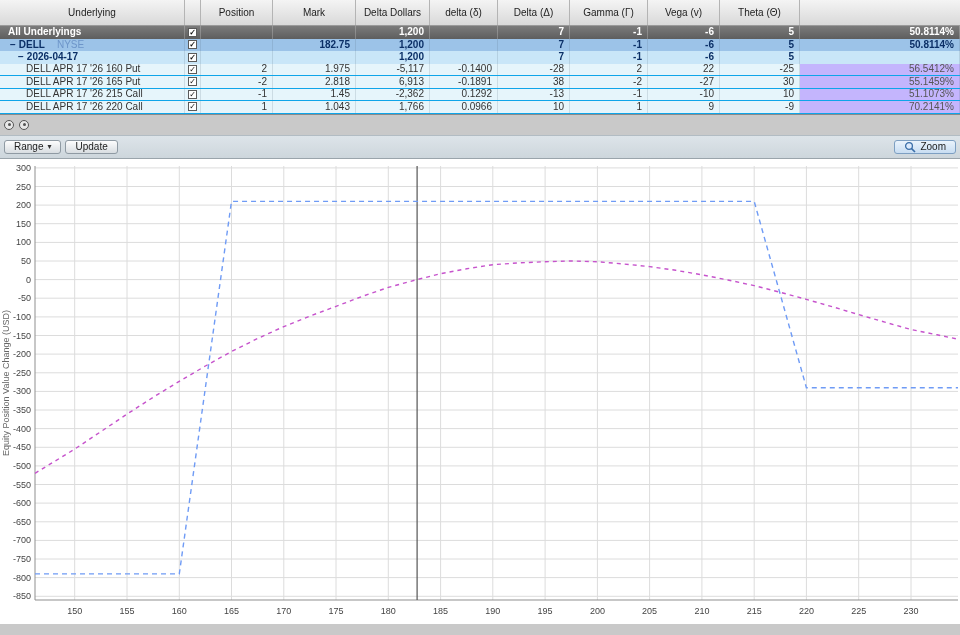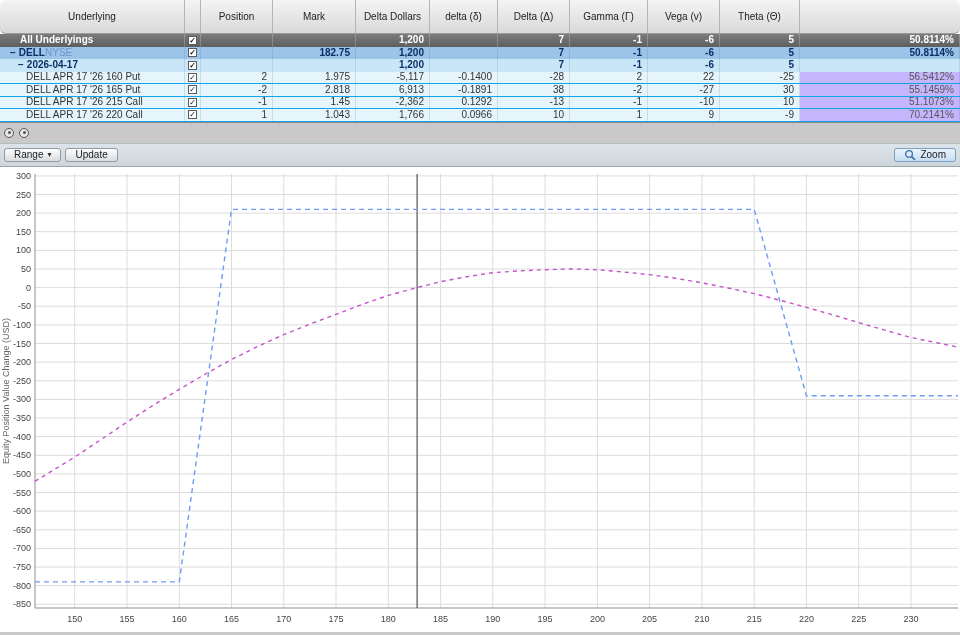--- a/index.html
+++ b/index.html
@@ -3,33 +3,33 @@
 <meta charset="utf-8">
 <style>
   html,body{margin:0;padding:0;width:960px;height:635px;overflow:hidden;
     background:#c9c9c9;font-family:"Liberation Sans",sans-serif;}
   *{box-sizing:border-box;}
 
   
   .table-panel{width:960px;border-bottom:1px solid #8a8a8a;background:#fff;}
   .thead,.trow{display:grid;
     grid-template-columns:185px 16px 72px 83px 74px 68px 72px 78px 72px 80px 1fr;}
-  .thead{height:34px;background:linear-gradient(#f4f4f4,#d9d9d9);
-    border-bottom:1px solid #9a9a9a;border-radius:6px;}
+  .thead{height:26px;background:linear-gradient(#f4f4f4,#d9d9d9);
+    border-bottom:1px solid #9a9a9a;}
   .hcell{display:flex;align-items:center;justify-content:center;text-align:center;
     font-size:10px;line-height:11px;color:#222;border-right:1px solid #b4b4b4;
     padding:0 2px;overflow:hidden;}
   .trow{height:12.5px;font-size:10px;line-height:12px;}
   .cell{display:flex;align-items:center;overflow:hidden;white-space:nowrap;
     border-right:1px solid rgba(90,110,125,0.18);}
   .cell.num{justify-content:flex-end;padding-right:5px;}
   .cell.label{justify-content:flex-start;}
-  .ind0{padding-left:20px}.ind1{padding-left:10px}.ind2{padding-left:18px}.ind3{padding-left:26px}
+  .ind0{padding-left:8px}.ind1{padding-left:10px}.ind2{padding-left:18px}.ind3{padding-left:26px}
   .tree{margin-right:3px;font-weight:bold;}
-  .sub{margin-left:0;color:#6d95c9;font-weight:normal;text-align:right;}
+  .sub{margin-left:12px;color:#6d95c9;font-weight:normal;text-align:right;}
   .checkbox{width:9px;height:9px;background:#fff;border:1px solid #5a5a5a;
     font-size:8px;line-height:7px;color:#111;display:flex;align-items:center;
     justify-content:center;margin:0 auto;}
   .row-all{background:linear-gradient(#7b7b7b,#5e5e5e);color:#fff;font-weight:bold;}
   .row-all .cell{border-right:1px solid rgba(255,255,255,0.22);}
   .row-underlying{background:#9cc3e8;color:#0b2f66;font-weight:bold;}
   .row-expiry{background:#c9e6f8;color:#0b2f66;font-weight:bold;}
   .row-leg{background:#e6f5fb;color:#333;border-bottom:1px solid #0ea5e9;}
   .row-leg .cell.impl_vol{background:#c4b5fd;color:#555;}
   .row-new .cell{background:#fafafa;}

